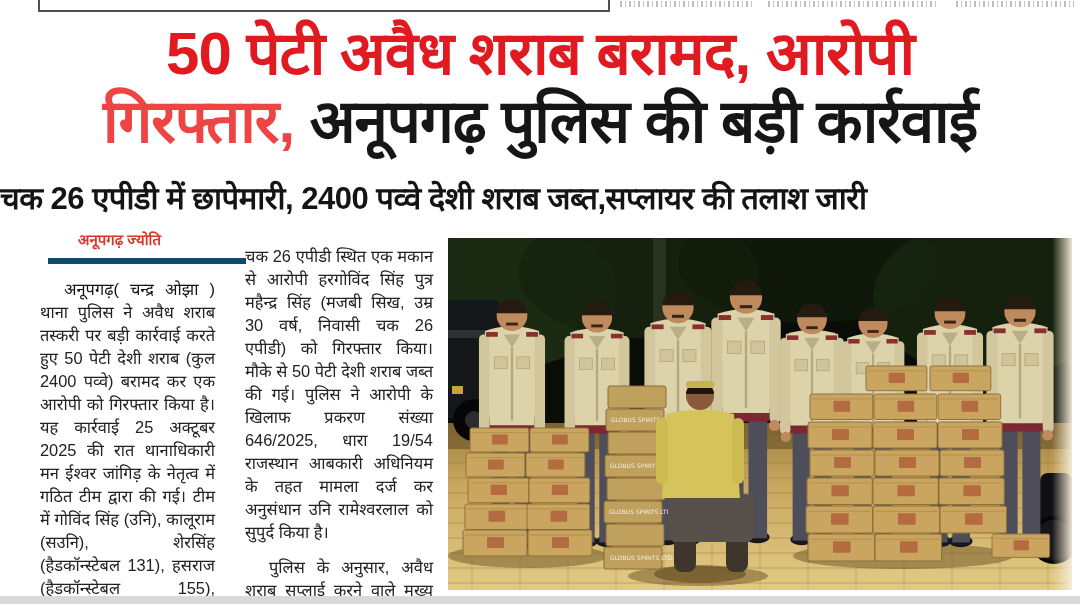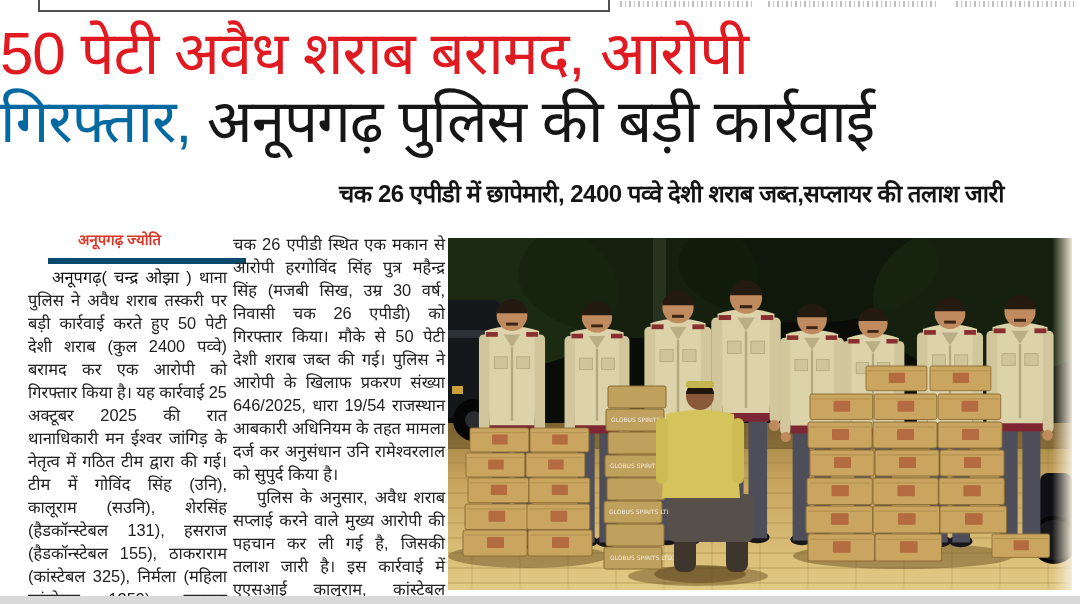--- a/index.html
+++ b/index.html
@@ -9,35 +9,35 @@
   
   .top-box-fragment{position:absolute;left:38px;top:-6px;width:568px;height:14px;
         border:2px solid #4f4f4f;background:#fff;}
   .frag-text{position:absolute;top:1px;height:6px;opacity:.55;
         background:repeating-linear-gradient(90deg,#8a8a8a 0 2px,transparent 2px 5px,#9a9a9a 5px 6px,transparent 6px 9px);}
   .frag-a{left:620px;width:135px;}
   .frag-b{left:768px;width:168px;}
   .frag-c{left:956px;width:118px;}
 
   
-  .headline{position:absolute;left:0;top:20px;width:1080px;text-align:left;
-        font-weight:400;line-height:68px;letter-spacing:-1px;}
+  .headline{position:absolute;left:0;top:20px;width:1080px;text-align:center;
+        font-weight:700;line-height:68px;letter-spacing:-1px;}
   .headline .l1{font-size:60px;color:#e01a20;}
   .headline .l2{font-size:60px;color:#161616;}
-  .headline .l2 .red{color:#0369a1;}
-  .subheadline{position:absolute;left:0;top:176px;width:1004px;text-align:right;
-        font-size:24px;font-weight:700;color:#141414;letter-spacing:-0.5px;}
+  .headline .l2 .red{color:#ef4444;}
+  .subheadline{position:absolute;left:0;top:176px;width:1004px;text-align:left;
+        font-size:31px;font-weight:700;color:#141414;letter-spacing:-0.5px;}
 
   
   .byline{position:absolute;left:48px;top:229px;width:168px;padding:0 0 9px 30px;
         border-bottom:6px solid #0c4a6e;color:#d93a2b;font-weight:700;font-size:15px;}
 
   
   .col{position:absolute;font-size:16.4px;line-height:23px;color:#222;text-align:justify;}
-  .col p{margin:0;}
+  .col p{margin:12px;}
   .col .indent{text-indent:24px;}
   .col1{left:28px;top:266px;width:199px;}
   .col2{left:233px;top:233px;width:212px;}
   .lead{font-weight:400;color:#111;}
 
   
   .photo{position:absolute;left:448px;top:238px;width:624px;height:352px;background:#0b0e07;}
   .photo svg{display:block;}
 
   

